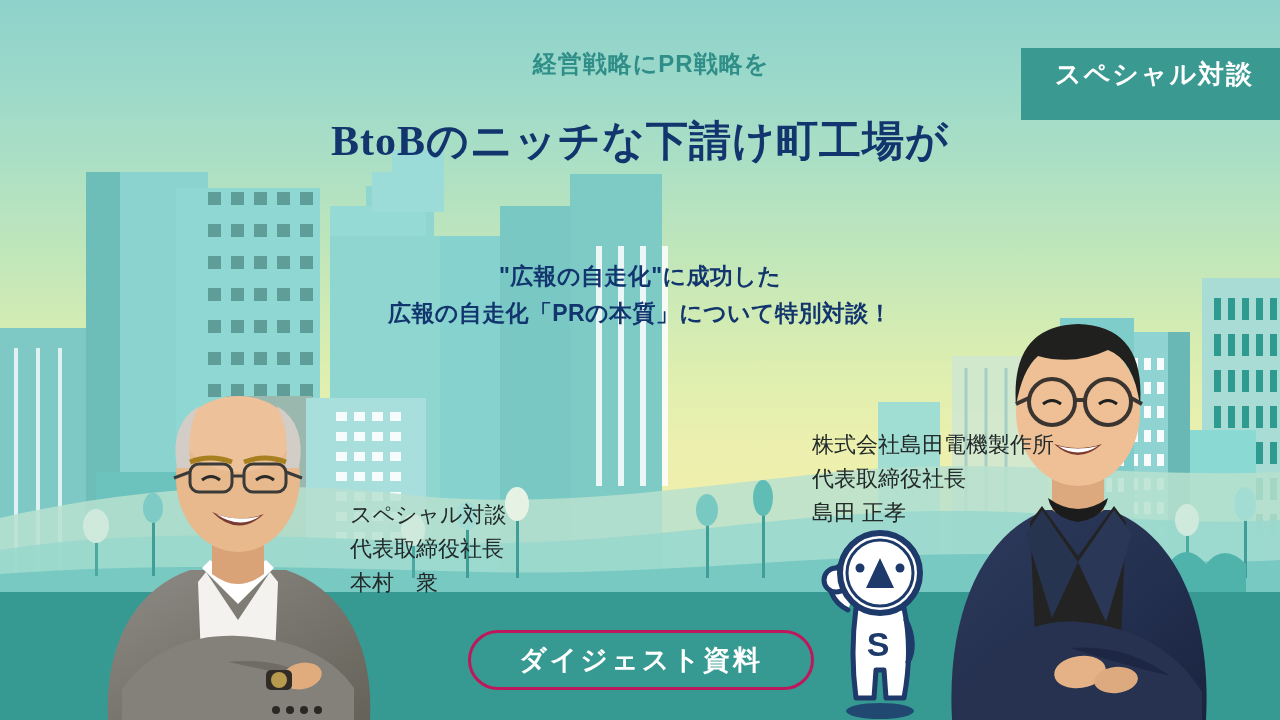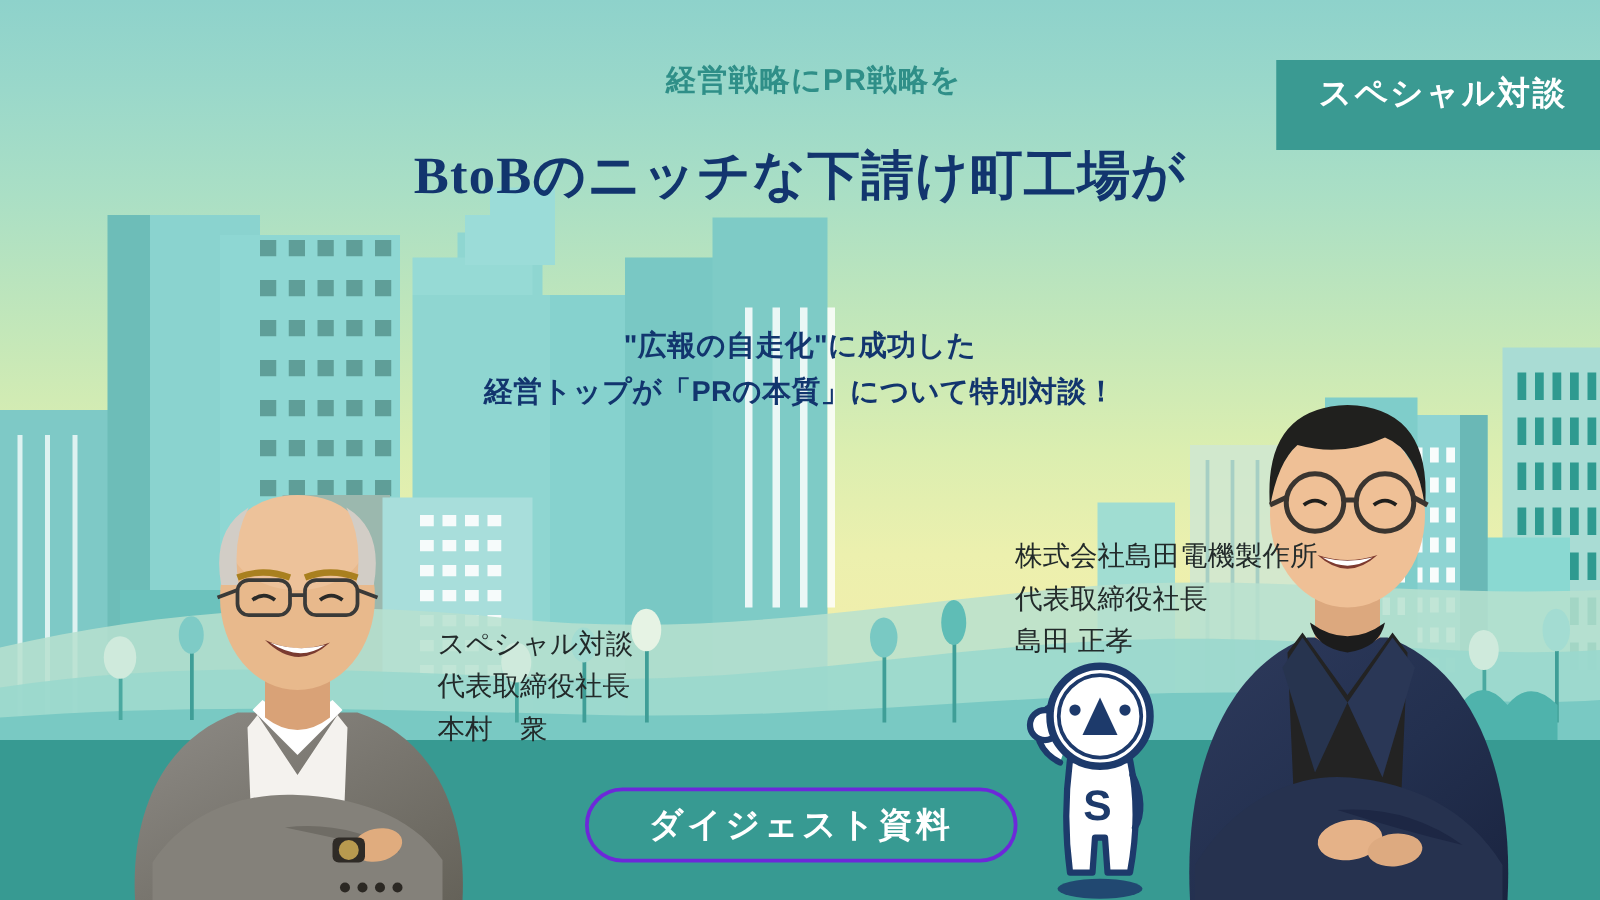--- a/index.html
+++ b/index.html
@@ -81,21 +81,21 @@
     position:absolute;
     color:#222a2a; font-size:22px; line-height:1.55;
     white-space:nowrap; font-weight:500;
   }
   .caption-left  { left:350px; top:498px; }
   .caption-right { left:812px; top:428px; }
 
   .cta {
     position:absolute; left:468px; top:630px;
     width:346px; height:60px;
-    border:3px solid #6d28d9; border-radius:34px;
+    border:3px solid #be185d; border-radius:34px;
     display:flex; align-items:center; justify-content:center;
     color:#ffffff; font-size:27px; font-weight:700; letter-spacing:3px;
     background:transparent;
     cursor:pointer;
   }
 
   
   .photo { position:absolute; bottom:0; }
   .photo svg { display:block; }
 
@@ -546,21 +546,21 @@
     <div class="eyebrow">経営戦略にPR戦略を</div>
 
     <div class="badge">スペシャル対談</div>
 
     <div class="title">
       <div>BtoBのニッチな下請け町工場が</div>
     </div>
 
     <div class="subtitle">
       <div>"広報の自走化"に成功した</div>
-      <div>経営トップが「PRの本質」について特別対談！</div>
+      <div>広報の自走化「PRの本質」について特別対談！</div>
     </div>
 
     <div class="caption caption-left">
       <div>スペシャル対談</div>
       <div>代表取締役社長</div>
       <div>本村　衆</div>
     </div>
 
     <div class="caption caption-right">
       <div>株式会社島田電機製作所</div>

